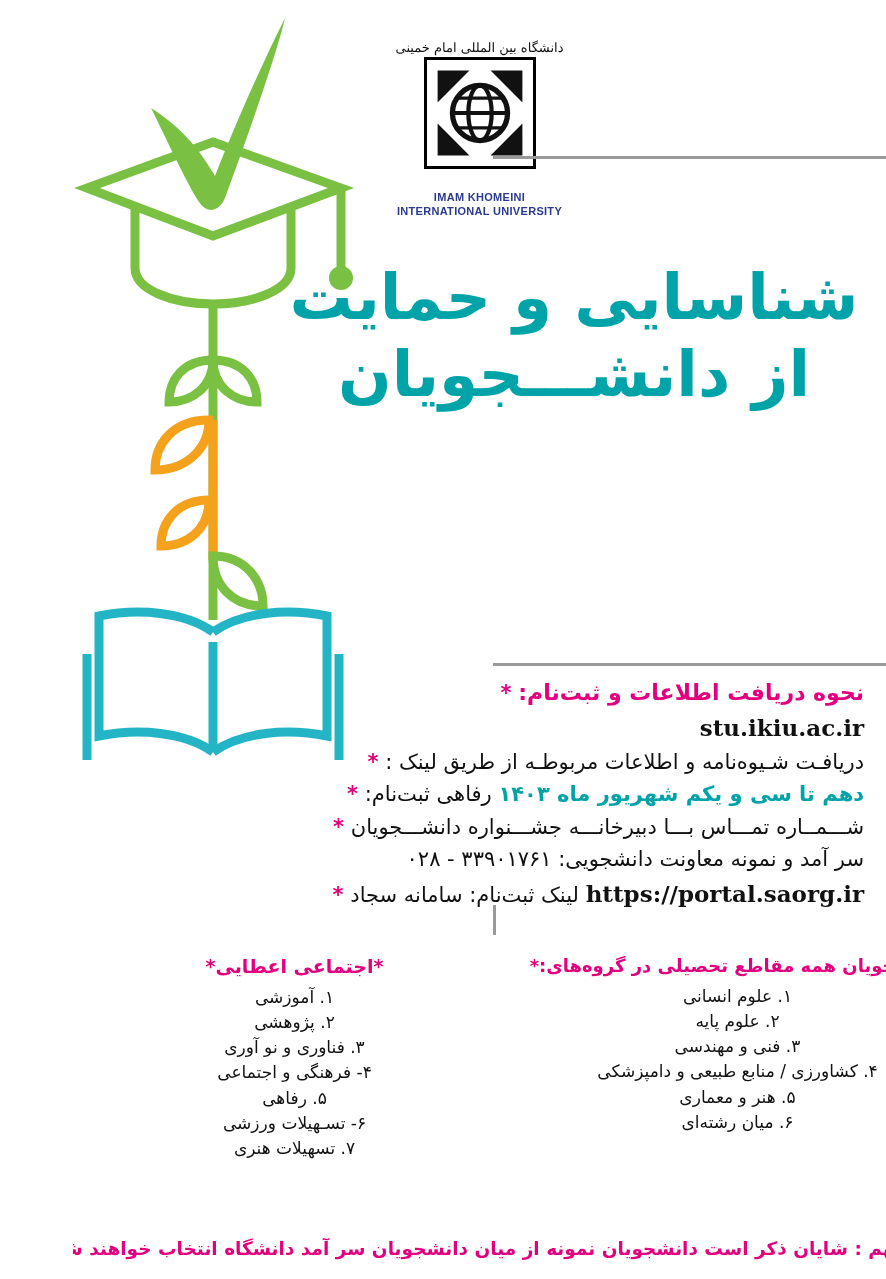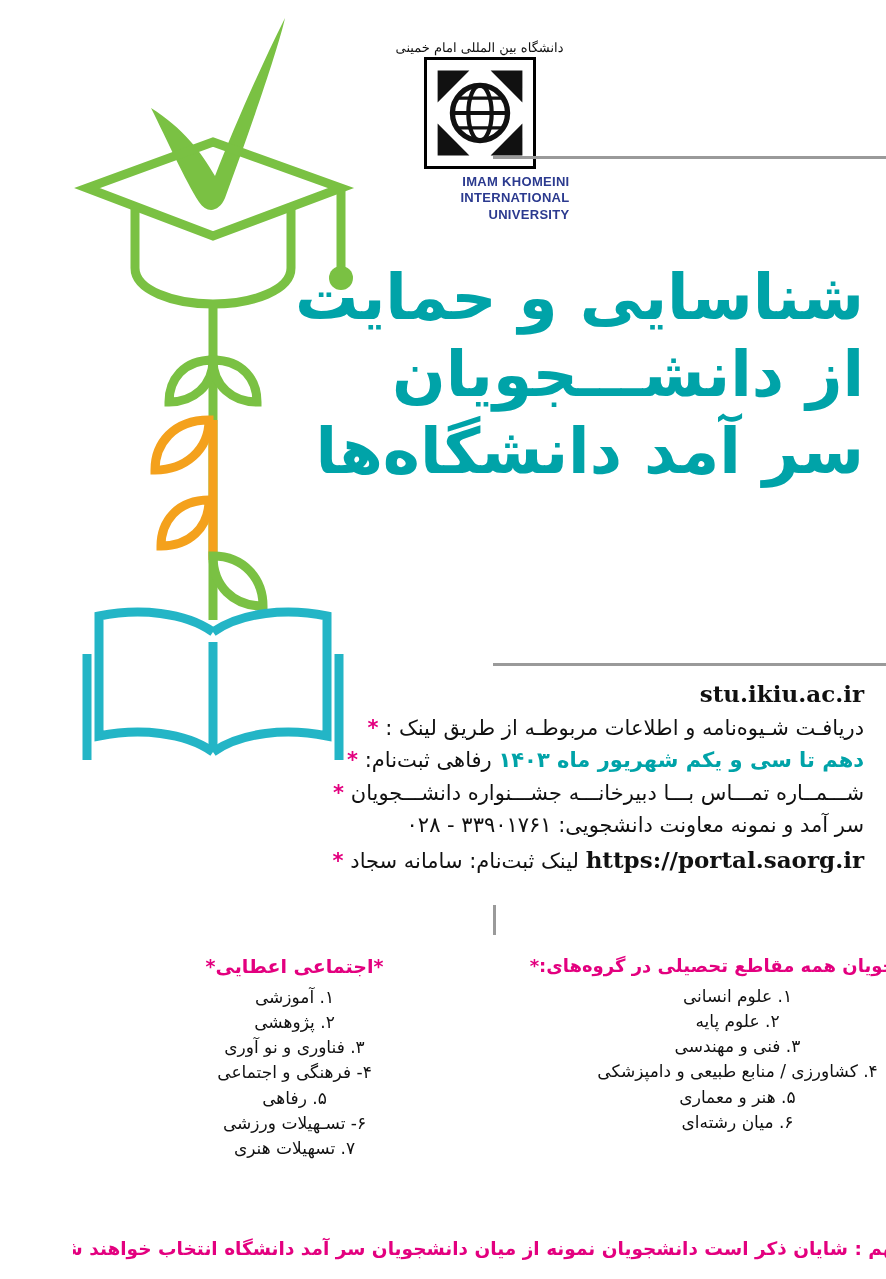--- a/index.html
+++ b/index.html
@@ -47,28 +47,27 @@
   .logo-mark {
     width: 112px;
     height: 112px;
     margin: 0 auto;
     border: 3px solid #000;
     box-sizing: border-box;
     position: relative;
     background: #fff;
   }
   .logo-en {
-    margin-top: 5px;
+    margin-top: 22px;
     font-family: "Liberation Sans", sans-serif;
-    font-size: 13px;
+    font-size: 11px;
     font-weight: bold;
     color: #2b3a8f;
     line-height: 1.25;
     letter-spacing: 0.3px;
-    text-align: right;
   }
 
   
   .title-rule {
     position: absolute;
     background: #9a9a9a;
   }
   .title-rule.top {
     left: 420px;
     top: 156px;
@@ -91,21 +90,21 @@
     left: 420px;
     top: 905px;
     width: 3px;
     height: 30px;
   }
   .main-title {
     position: absolute;
     top: 260px;
     right: 22px;
     width: 580px;
-    text-align: right;
+    text-align: center;
     color: #00a3a8;
     font-family: "DejaVu Sans", "Liberation Sans", sans-serif;
     font-weight: bold;
     font-size: 63px;
     line-height: 1.22;
     letter-spacing: -1px;
     direction: rtl;
   }
   .main-title div { white-space: nowrap; }
 
@@ -245,24 +244,27 @@
   </div>
 
   <div class="title-rule top"></div>
   <div class="title-rule right"></div>
   <div class="title-rule bottom"></div>
   <div class="title-rule leftsec"></div>
 
   <div class="main-title">
     <div>شناسایی و حمایت</div>
     <div>از دانشـــجویان</div>
-    <div>سر آمد دانشگاه‌ها</div>
   </div>
 
   <div class="info">
+    <div class="row">
+      <span class="head">نحوه دریافت اطلاعات و ثبت‌نام:</span>
+      <span class="star">*</span>
+    </div>
     <div class="row">
       <span class="lat">stu.ikiu.ac.ir</span>
     </div>
     <div class="row">
       <span>دریافـت شـیوه‌نامه و اطلاعات مربوطـه از طریق لینک :</span>
       <span class="star">*</span>
     </div>
     <div class="row">
       <span class="teal-bold">دهم تا سی و یکم شهریور ماه ۱۴۰۳</span>
       <span>رفاهی ثبت‌نام:</span>

